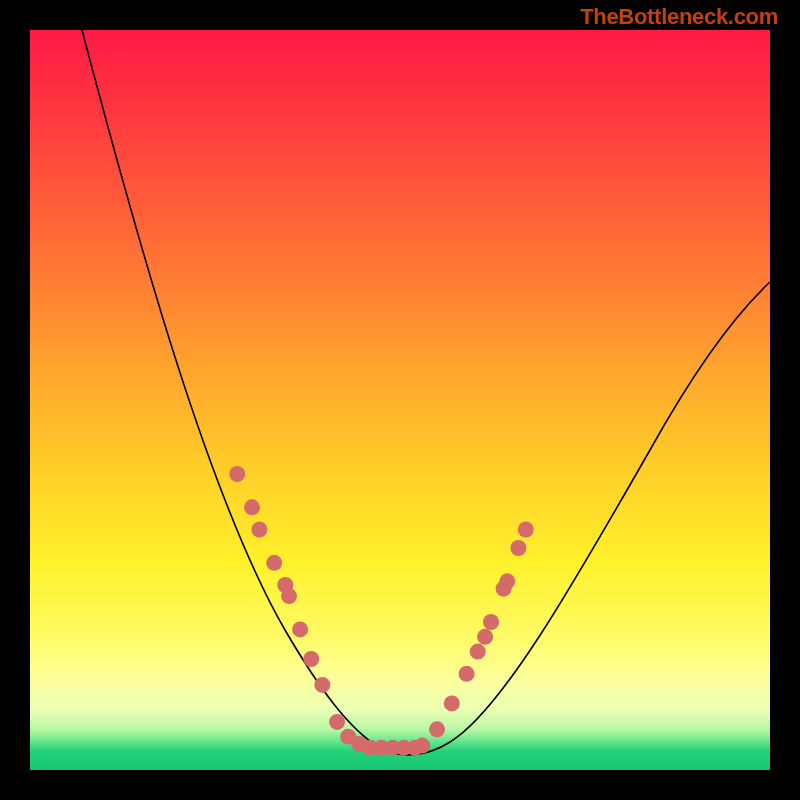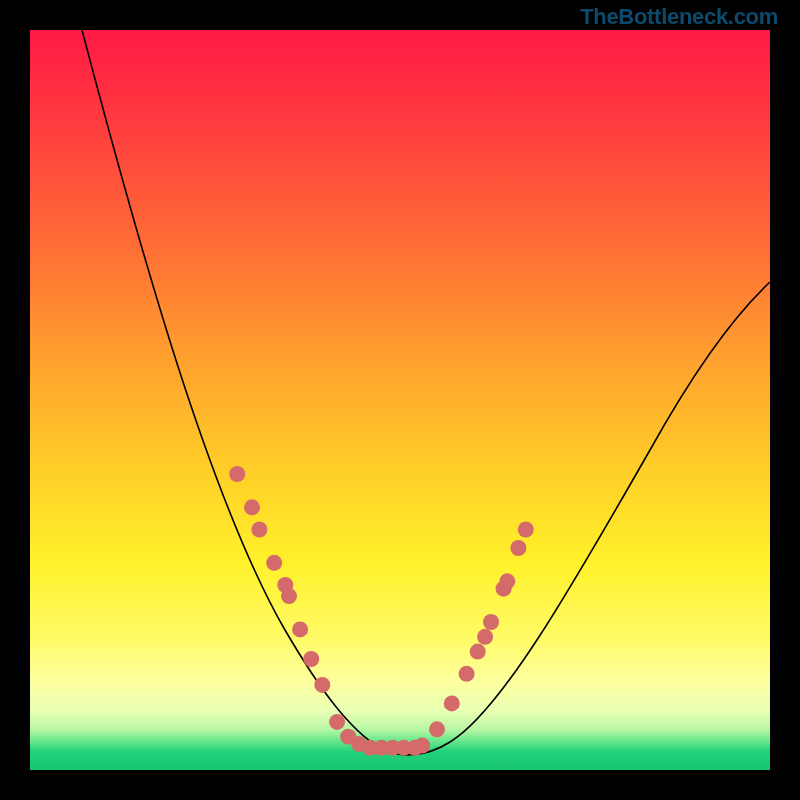--- a/index.html
+++ b/index.html
@@ -11,21 +11,21 @@
     overflow: hidden;
     position: relative;
     font-family: Arial, Helvetica, sans-serif;
   }
   .watermark {
     position: absolute;
     top: 4px;
     right: 22px;
     font-size: 22px;
     font-weight: 600;
-    color: #0c4a6e;
+    color: #c2410c;
     letter-spacing: -0.3px;
     z-index: 10;
   }
   .frame {
     position: absolute;
     box-sizing: border-box;
   }
   
   .border-top    { left:0; top:0; width:800px; height:30px; background:#000; }
   .border-bottom { left:0; bottom:0; width:800px; height:30px; background:#000; }

